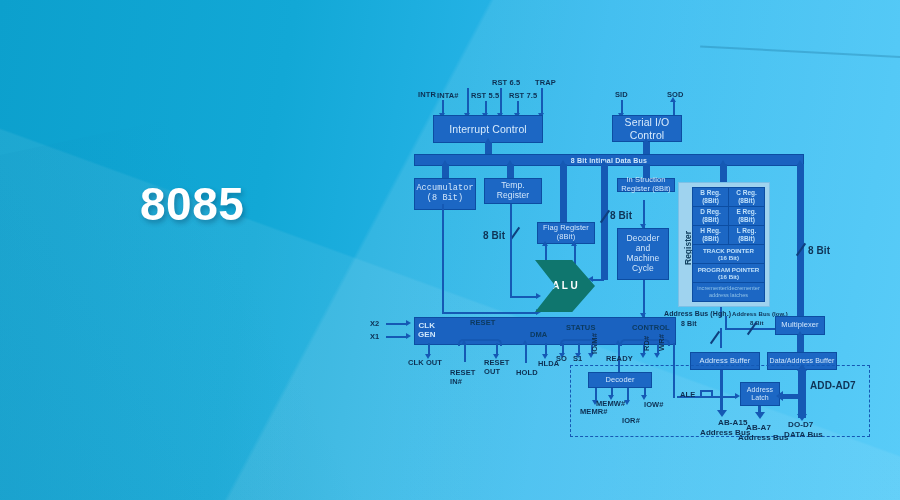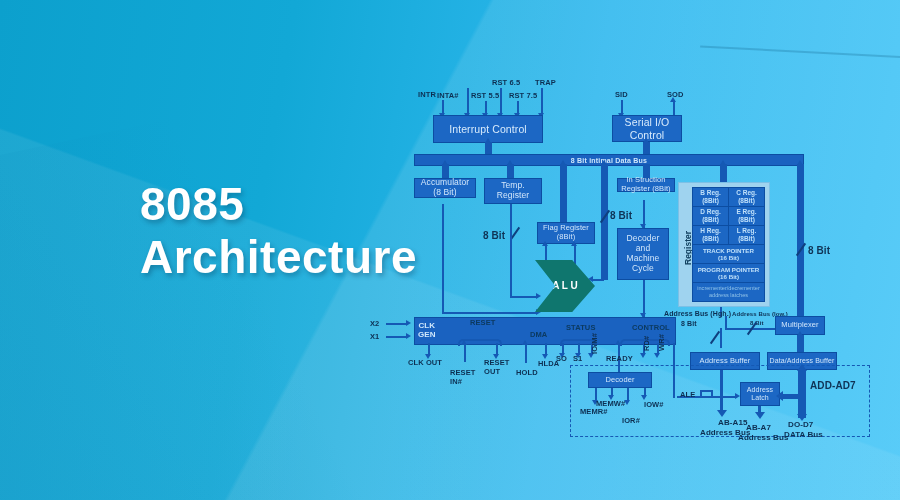--- a/index.html
+++ b/index.html
@@ -96,21 +96,20 @@
 <div id="root">
 
   <div class="bg-base"></div>
   <div class="bg-diag-a"></div>
   <div class="bg-diag-b"></div>
   <div class="bg-swoosh"></div>
   <div class="bg-streak"></div>
 
   <div class="title">
     <span>8085</span>
-    <span class="l2">Architecture</span>
   </div>
 
 
   <div id="diagram">
 
     <div class="lbl" style="left:38px;top:30px;">INTR</div>
     <div class="lbl" style="left:57px;top:31px;">INTA#</div>
     <div class="lbl" style="left:91px;top:31px;">RST 5.5</div>
     <div class="lbl" style="left:112px;top:18px;">RST 6.5</div>
     <div class="lbl" style="left:129px;top:31px;">RST 7.5</div>
@@ -163,21 +162,21 @@
     <div class="arrw au" style="left:221px;top:100px;"></div>
     <div class="dbl" style="left:263px;top:104px;height:14px;"></div>
     <div class="arrw ad" style="left:263px;top:116px;"></div>
     <div class="dbl" style="left:340px;top:104px;height:20px;"></div>
     <div class="arrw au" style="left:340px;top:100px;"></div>
     <div class="arrw ad" style="left:340px;top:122px;"></div>
     <div class="dbl" style="left:417px;top:104px;height:152px;"></div>
     <div class="arrw au" style="left:417px;top:100px;"></div>
     <div class="arrw ad" style="left:417px;top:254px;"></div>
 
-    <div class="blk mid" style="left:34px;top:118px;width:62px;height:20px;white-space:pre-line;">Accumulator
+    <div class="blk mid" style="left:34px;top:118px;width:62px;height:32px;white-space:pre-line;font-family:Liberation Mono, monospace;">Accumulator
 (8 Bit)</div>
     <div class="blk mid" style="left:104px;top:118px;width:58px;height:26px;white-space:pre-line;">Temp.
 Register</div>
     <div class="blk mid" style="left:157px;top:162px;width:58px;height:22px;white-space:pre-line;font-size:7.5px;">Flag Register
 (8Bit)</div>
     <div class="blk mid" style="left:237px;top:118px;width:58px;height:14px;white-space:pre-line;font-size:7.5px;">In Struction
 Register (8Bit)</div>
     <div class="blk mid" style="left:237px;top:168px;width:52px;height:52px;white-space:pre-line;font-size:8.5px;">Decoder
 and
 Machine

